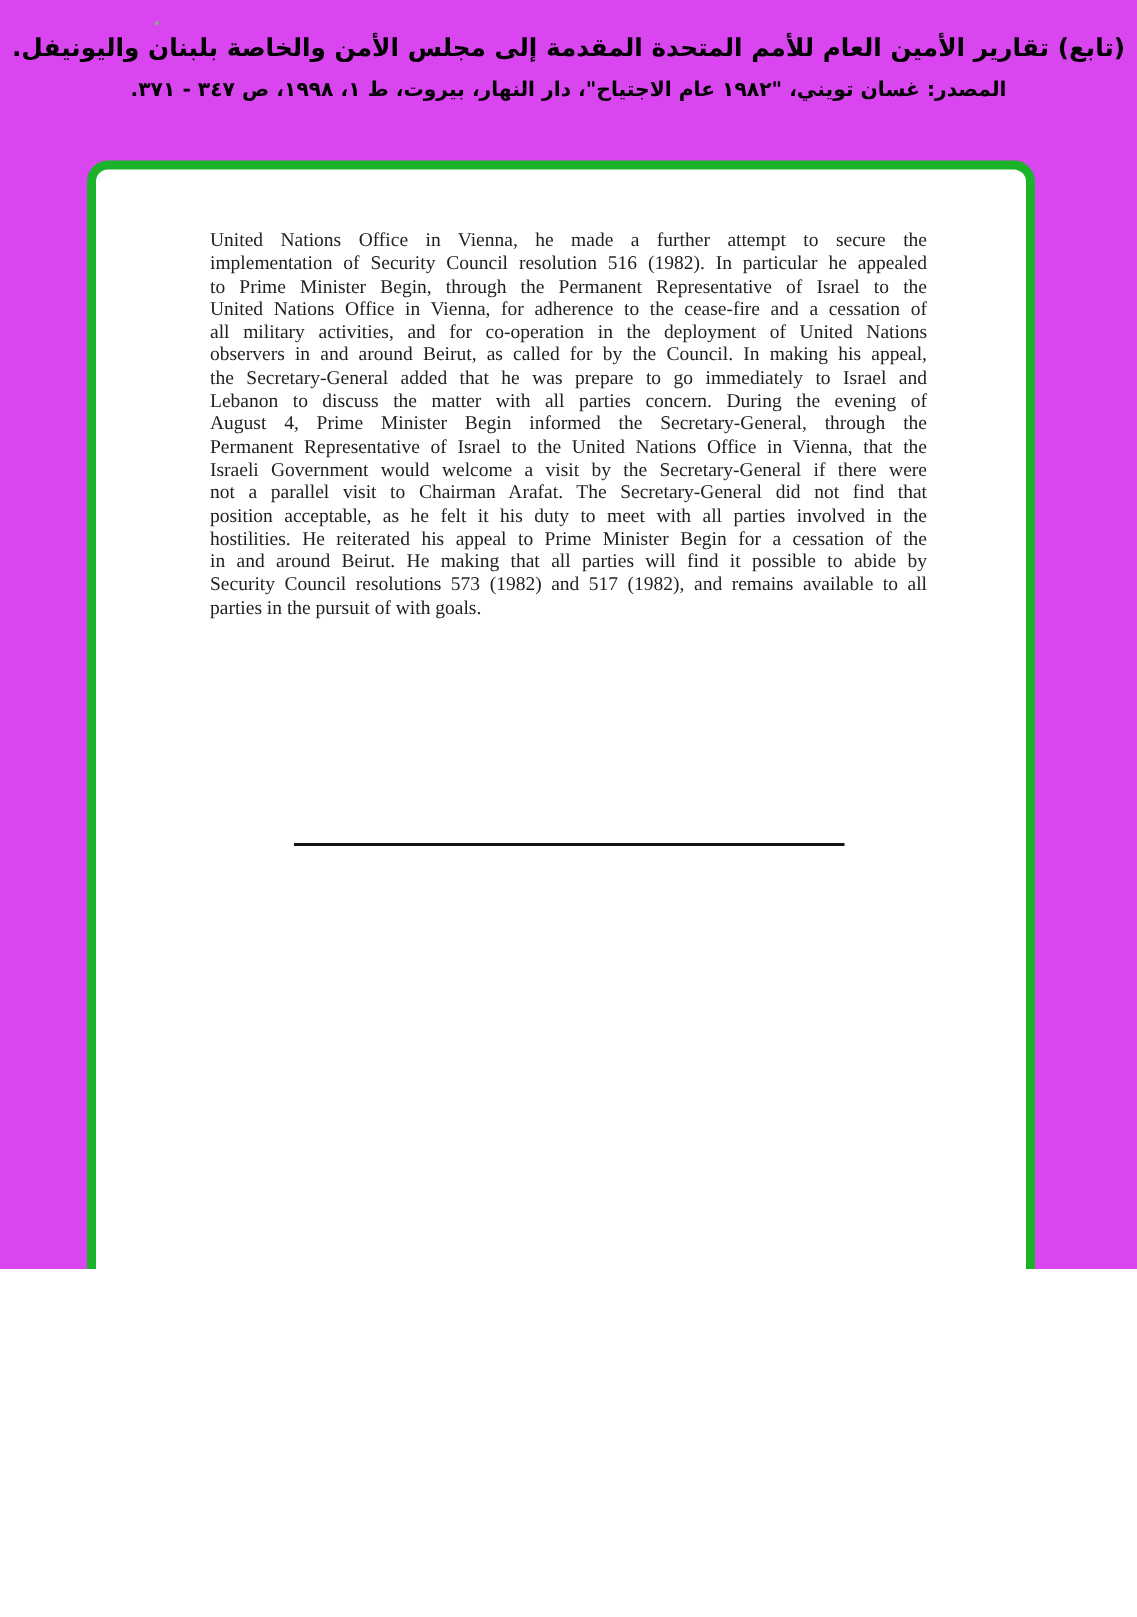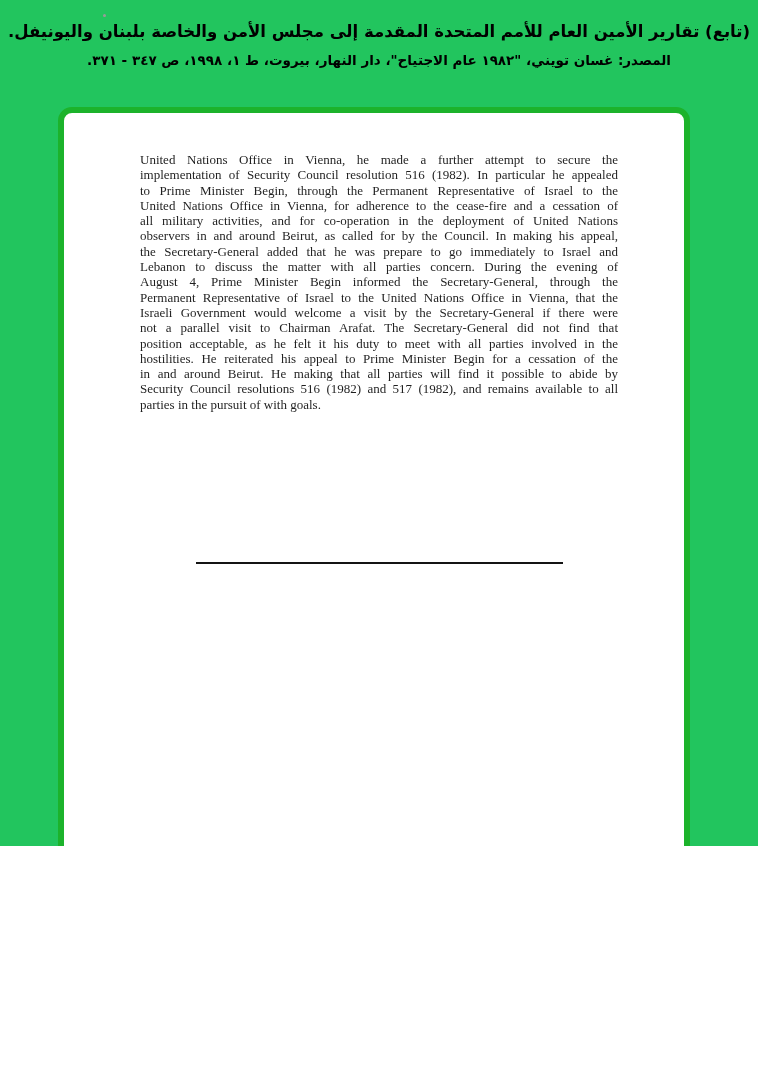--- a/index.html
+++ b/index.html
@@ -5,21 +5,21 @@
   html, body {
     margin: 0;
     padding: 0;
     background: #ffffff;
     font-family: "Liberation Serif", serif;
   }
   .page {
     position: relative;
     width: 758px;
     height: 846px;
-    background: #22c55e;
+    background: #d946ef;
     overflow: hidden;
   }
   .scan-dot {
     position: absolute;
     left: 103px;
     top: 14px;
     width: 3px;
     height: 3px;
     background: #9a9a9a;
     border-radius: 50%;
@@ -120,21 +120,21 @@
       <div class="doc-line">observers in and around Beirut, as called for by the Council. In making his appeal,</div>
       <div class="doc-line">the Secretary-General added that he was prepare to go immediately to Israel and</div>
       <div class="doc-line">Lebanon to discuss the matter with all parties concern. During the evening of</div>
       <div class="doc-line">August 4, Prime Minister Begin informed the Secretary-General, through the</div>
       <div class="doc-line">Permanent Representative of Israel to the United Nations Office in Vienna, that the</div>
       <div class="doc-line">Israeli Government would welcome a visit by the Secretary-General if there were</div>
       <div class="doc-line">not a parallel visit to Chairman Arafat. The Secretary-General did not find that</div>
       <div class="doc-line">position acceptable, as he felt it his duty to meet with all parties involved in the</div>
       <div class="doc-line">hostilities. He reiterated his appeal to Prime Minister Begin for a cessation of the</div>
       <div class="doc-line">in and around Beirut. He making that all parties will find it possible to abide by</div>
-      <div class="doc-line">Security Council resolutions 516 (1982) and 517 (1982), and remains available to all</div>
+      <div class="doc-line">Security Council resolutions 573 (1982) and 517 (1982), and remains available to all</div>
       <div class="doc-line last">parties in the pursuit of with goals.</div>
     </div>
     <div class="divider"></div>
   </div>
 
   <footer>
     <div class="page-number">١٧</div>
   </footer>
 
 </div>

